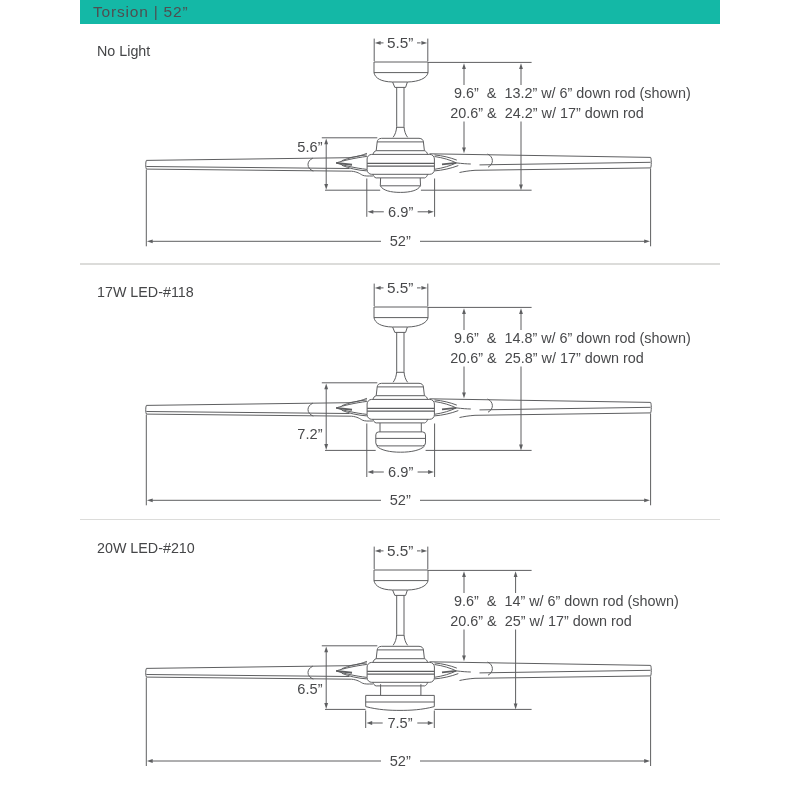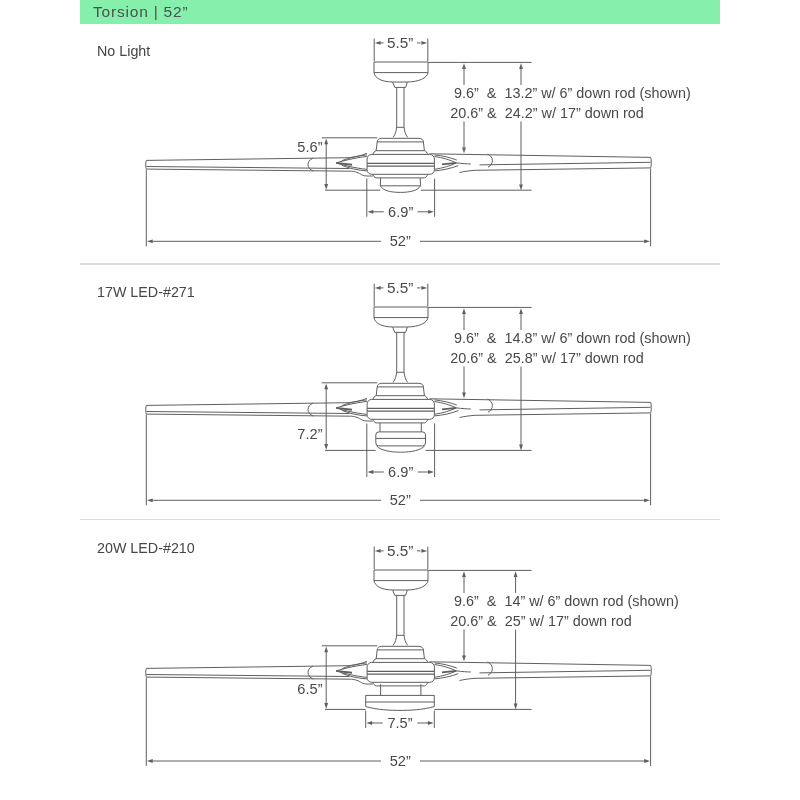--- a/index.html
+++ b/index.html
@@ -1,30 +1,30 @@
 <!DOCTYPE html>
 <html><head>
 <meta charset="utf-8">
 <title>Torsion | 52”</title>
 <style>
 html,body{margin:0;padding:0;background:#fff;width:800px;height:800px;
 font-family:"Liberation Sans",sans-serif;}
 #wrap{position:relative;width:800px;height:800px;overflow:hidden;}
 .hdr{position:absolute;left:80px;top:0;width:640px;height:24px;
-background:#86efac;color:#4e4f51;font-size:15.5px;line-height:24px;letter-spacing:0.8px;}
+background:#14b8a6;color:#4e4f51;font-size:15.5px;line-height:24px;letter-spacing:0.8px;}
 .hdr span{margin-left:13px;}
 .lbl{position:absolute;color:#454648;font-size:14.3px;left:97px;text-align:right;}
 .sep{position:absolute;left:80px;width:640px;height:1.5px;background:#dcdcda;}
 </style>
 </head>
 <body>
 <div id="wrap">
 <div class="hdr"><span>Torsion | 52”</span></div>
 <div class="lbl" style="top:43.2px;">No Light</div>
-<div class="lbl" style="top:284.2px;">17W LED-#271</div>
+<div class="lbl" style="top:284.2px;">17W LED-#118</div>
 <div class="lbl" style="top:540.2px;">20W LED-#210</div>
 <div class="sep" style="top:263px;"></div>
 <div class="sep" style="top:518.5px;"></div>
 <svg width="800" height="800" viewBox="0 0 800 800" style="position:absolute;left:0;top:0" font-family="Liberation Sans, sans-serif" stroke="#5e5f61" stroke-width="1" fill="none" stroke-linecap="butt">
       <g id="fan">
         <path d="M374.2,38.6 V61.2 M427.8,38.6 V61.2"></path>
         <path d="M380,42.9 H383.5 M417,42.9 H420.6"></path>
         <polygon points="374.8,42.9 380.6,41.0 380.6,44.8" fill="#5e5f61" stroke="none"></polygon>
         <polygon points="427.2,42.9 421.4,41.0 421.4,44.8" fill="#5e5f61" stroke="none"></polygon>
         <text x="400.3" y="48.3" text-anchor="middle" font-size="15.3" fill="#48494b" stroke="none">5.5”</text>

